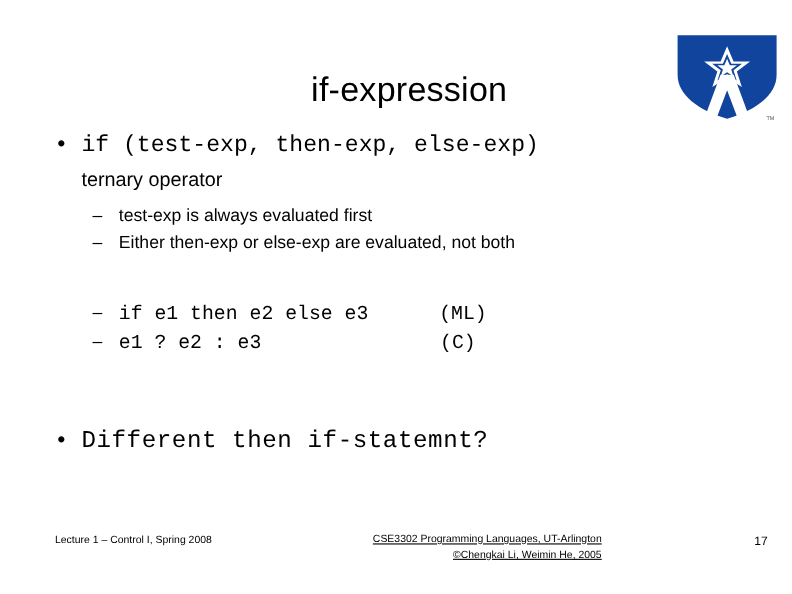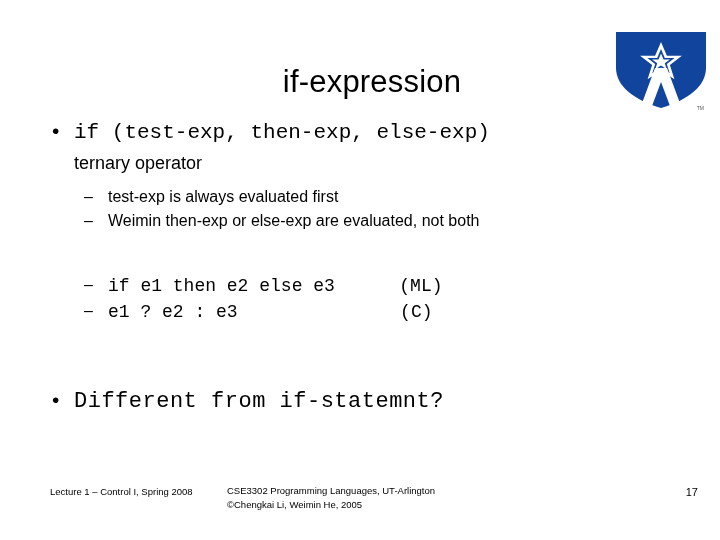--- a/index.html
+++ b/index.html
@@ -167,23 +167,24 @@
     left: 38px;
     top: 12px;
     font-size: 9.5px;
     white-space: nowrap;
   }
   .footer-center {
     position: absolute;
     left: 215px;
     top: 10px;
     width: 320px;
-    text-align: left;
+    text-align: right;
     font-size: 9.5px;
     line-height: 1.45;
+    text-decoration: underline;
   }
   .footer-right {
     position: absolute;
     right: 34px;
     top: 12px;
     font-size: 11px;
   }
 </style>
 </head>
 <body>
@@ -219,21 +220,21 @@
     <div class="sub-plain">ternary operator</div>
 
     <div class="spacer-sm"></div>
 
     <div class="lvl2">
       <span class="dash">–</span>
       <span>test-exp is always evaluated first</span>
     </div>
     <div class="lvl2">
       <span class="dash">–</span>
-      <span>Weimin then-exp or else-exp are evaluated, not both</span>
+      <span>Either then-exp or else-exp are evaluated, not both</span>
     </div>
 
     <div class="spacer-lg"></div>
 
     <div class="lvl2-mono">
       <span class="dash">–</span>
       <span class="code">if e1 then e2 else e3</span>
       <span class="tag" style="margin-left:60px;">(ML)</span>
     </div>
 
@@ -241,21 +242,21 @@
       <span class="dash">–</span>
       <span class="code">e1 ? e2 : e3</span>
       <span class="tag" style="margin-left:158px;">(C)</span>
     </div>
 
     <div class="spacer-lg"></div>
     <div class="spacer-md"></div>
 
     <div class="last-bullet">
       <span class="bullet">•</span>
-      <span class="mono-lg">Different from if-statemnt?</span>
+      <span class="mono-lg">Different then if-statemnt?</span>
     </div>
 
   </div>
 
   <div class="footer">
     <div class="footer-left">Lecture 1 – Control I, Spring 2008</div>
     <div class="footer-center">
       <div>CSE3302 Programming Languages, UT-Arlington</div>
       <div>©Chengkai Li, Weimin He, 2005</div>
     </div>

